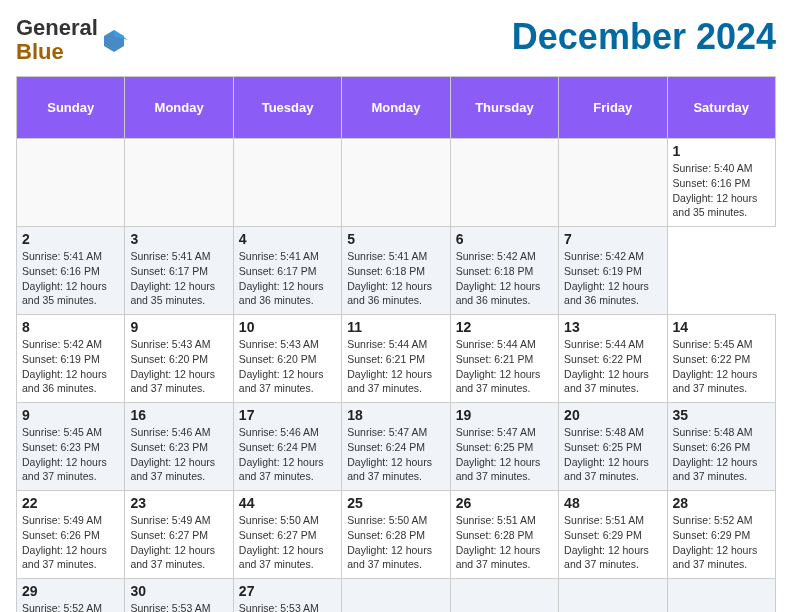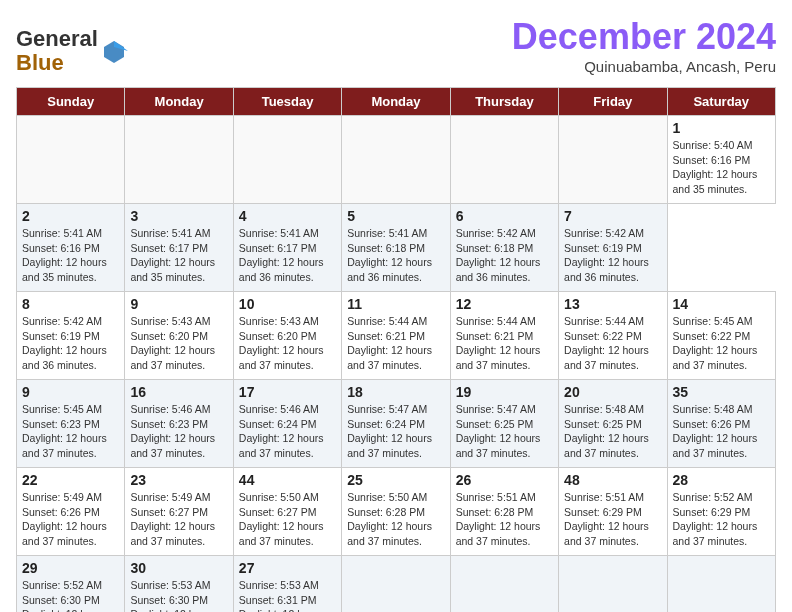--- a/index.html
+++ b/index.html
@@ -6,21 +6,21 @@
     body {
       font-family: Arial, sans-serif;
       background: #fff;
       width: 792px;
       min-height: 612px;
       padding: 16px;
     }
     .header {
       display: flex;
       justify-content: space-between;
-      align-items: flex-end;
+      align-items: flex-start;
       margin-bottom: 12px;
     }
     .logo {
       display: flex;
       align-items: center;
     }
     .logo-text {
       font-size: 22px;
       font-weight: bold;
       line-height: 1.1;
@@ -29,35 +29,35 @@
     .logo-text .blue { color: #a16207; }
     .logo-icon {
       width: 28px;
       height: 28px;
       margin-left: 2px;
     }
     .title-block { text-align: right; }
     .month-title {
       font-size: 36px;
       font-weight: bold;
-      color: #8b5cf6;
+      color: #0369a1;
     }
     .subtitle {
       font-size: 15px;
       color: #444;
     }
     table {
       width: 100%;
       border-collapse: collapse;
       font-size: 11px;
     }
     thead tr th {
-      background: #7f1d1d;
+      background: #8b5cf6;
       color: #fff;
-      padding: 6px 4px;
+      padding: 23px 4px;
       font-size: 13px;
       font-weight: bold;
       border: 1px solid #ccc;
       text-align: center;
     }
     tbody tr td {
       border: 1px solid #ccc;
       vertical-align: top;
       padding: 4px 5px;
       height: 88px;
@@ -92,21 +92,20 @@
         <span class="blue">Blue</span>
       </div>
     </div>
     <svg class="logo-icon" viewBox="0 0 28 28">
       <path d="M14 4 L24 10 L24 20 L14 26 L4 20 L4 10 Z" fill="#1a6eb5" opacity="0.8"></path>
       <path d="M14 4 L28 14 L14 10 Z" fill="#3a9de8"></path>
     </svg>
   </div>
   <div class="title-block">
     <div class="month-title">December 2024</div>
-    <div class="subtitle">Quinuabamba, Ancash, Peru</div>
   </div>
 </div>
 
 <table>
   <thead>
     <tr>
       <th>Sunday</th>
       <th>Monday</th>
       <th>Tuesday</th>
       <th>Monday</th>

